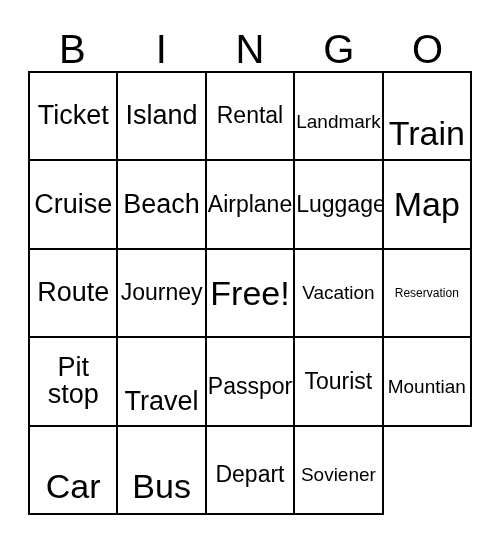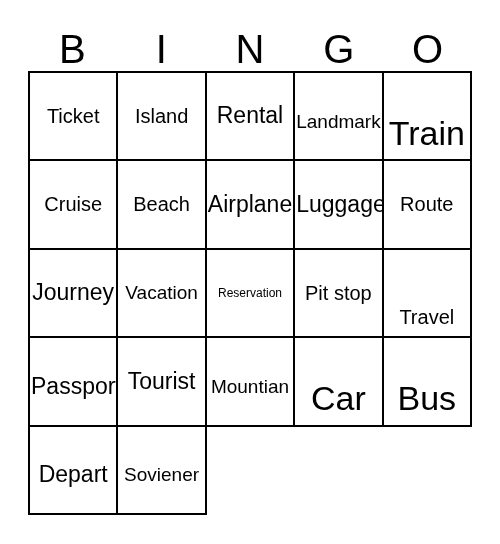--- a/index.html
+++ b/index.html
@@ -75,21 +75,21 @@
     text-align: center;
     line-height: 1.02;
     padding: 0 1px;
     box-sizing: border-box;
     word-break: normal;
     white-space: normal;
   }
 
   
   .fs-xl   { font-size: 34px; }   
-  .fs-lg   { font-size: 20px; }   
+  .fs-lg   { font-size: 27px; }   
   .fs-md   { font-size: 23px; }   
   .fs-sm   { font-size: 19px; }   
   .fs-xs   { font-size: 12px; }   
 
   
   .valign-high  { align-items: flex-end; }
   .valign-high .cell-text { position: relative; top: -9px; }
   .valign-low   { align-items: center; }
   .valign-low .cell-text { position: relative; top: 5px; }
   .valign-center { align-items: center; }
@@ -139,24 +139,30 @@
       <div class="cell valign-center">
         <span class="cell-text fs-lg">Beach</span>
       </div>
       <div class="cell valign-center">
         <span class="cell-text fs-md">Airplane</span>
       </div>
       <div class="cell valign-center">
         <span class="cell-text fs-md">Luggage</span>
       </div>
       <div class="cell valign-center">
+        <span class="cell-text fs-xl">Map</span>
+      </div>
+      <div class="cell valign-center">
         <span class="cell-text fs-lg">Route</span>
       </div>
       <div class="cell valign-center">
         <span class="cell-text fs-md">Journey</span>
+      </div>
+      <div class="cell valign-center">
+        <span class="cell-text fs-xl">Free!</span>
       </div>
       <div class="cell valign-center">
         <span class="cell-text fs-sm">Vacation</span>
       </div>
       <div class="cell valign-center">
         <span class="cell-text fs-xs">Reservation</span>
       </div>
       <div class="cell valign-center">
         <span class="cell-text fs-lg">Pit stop</span>
       </div>

